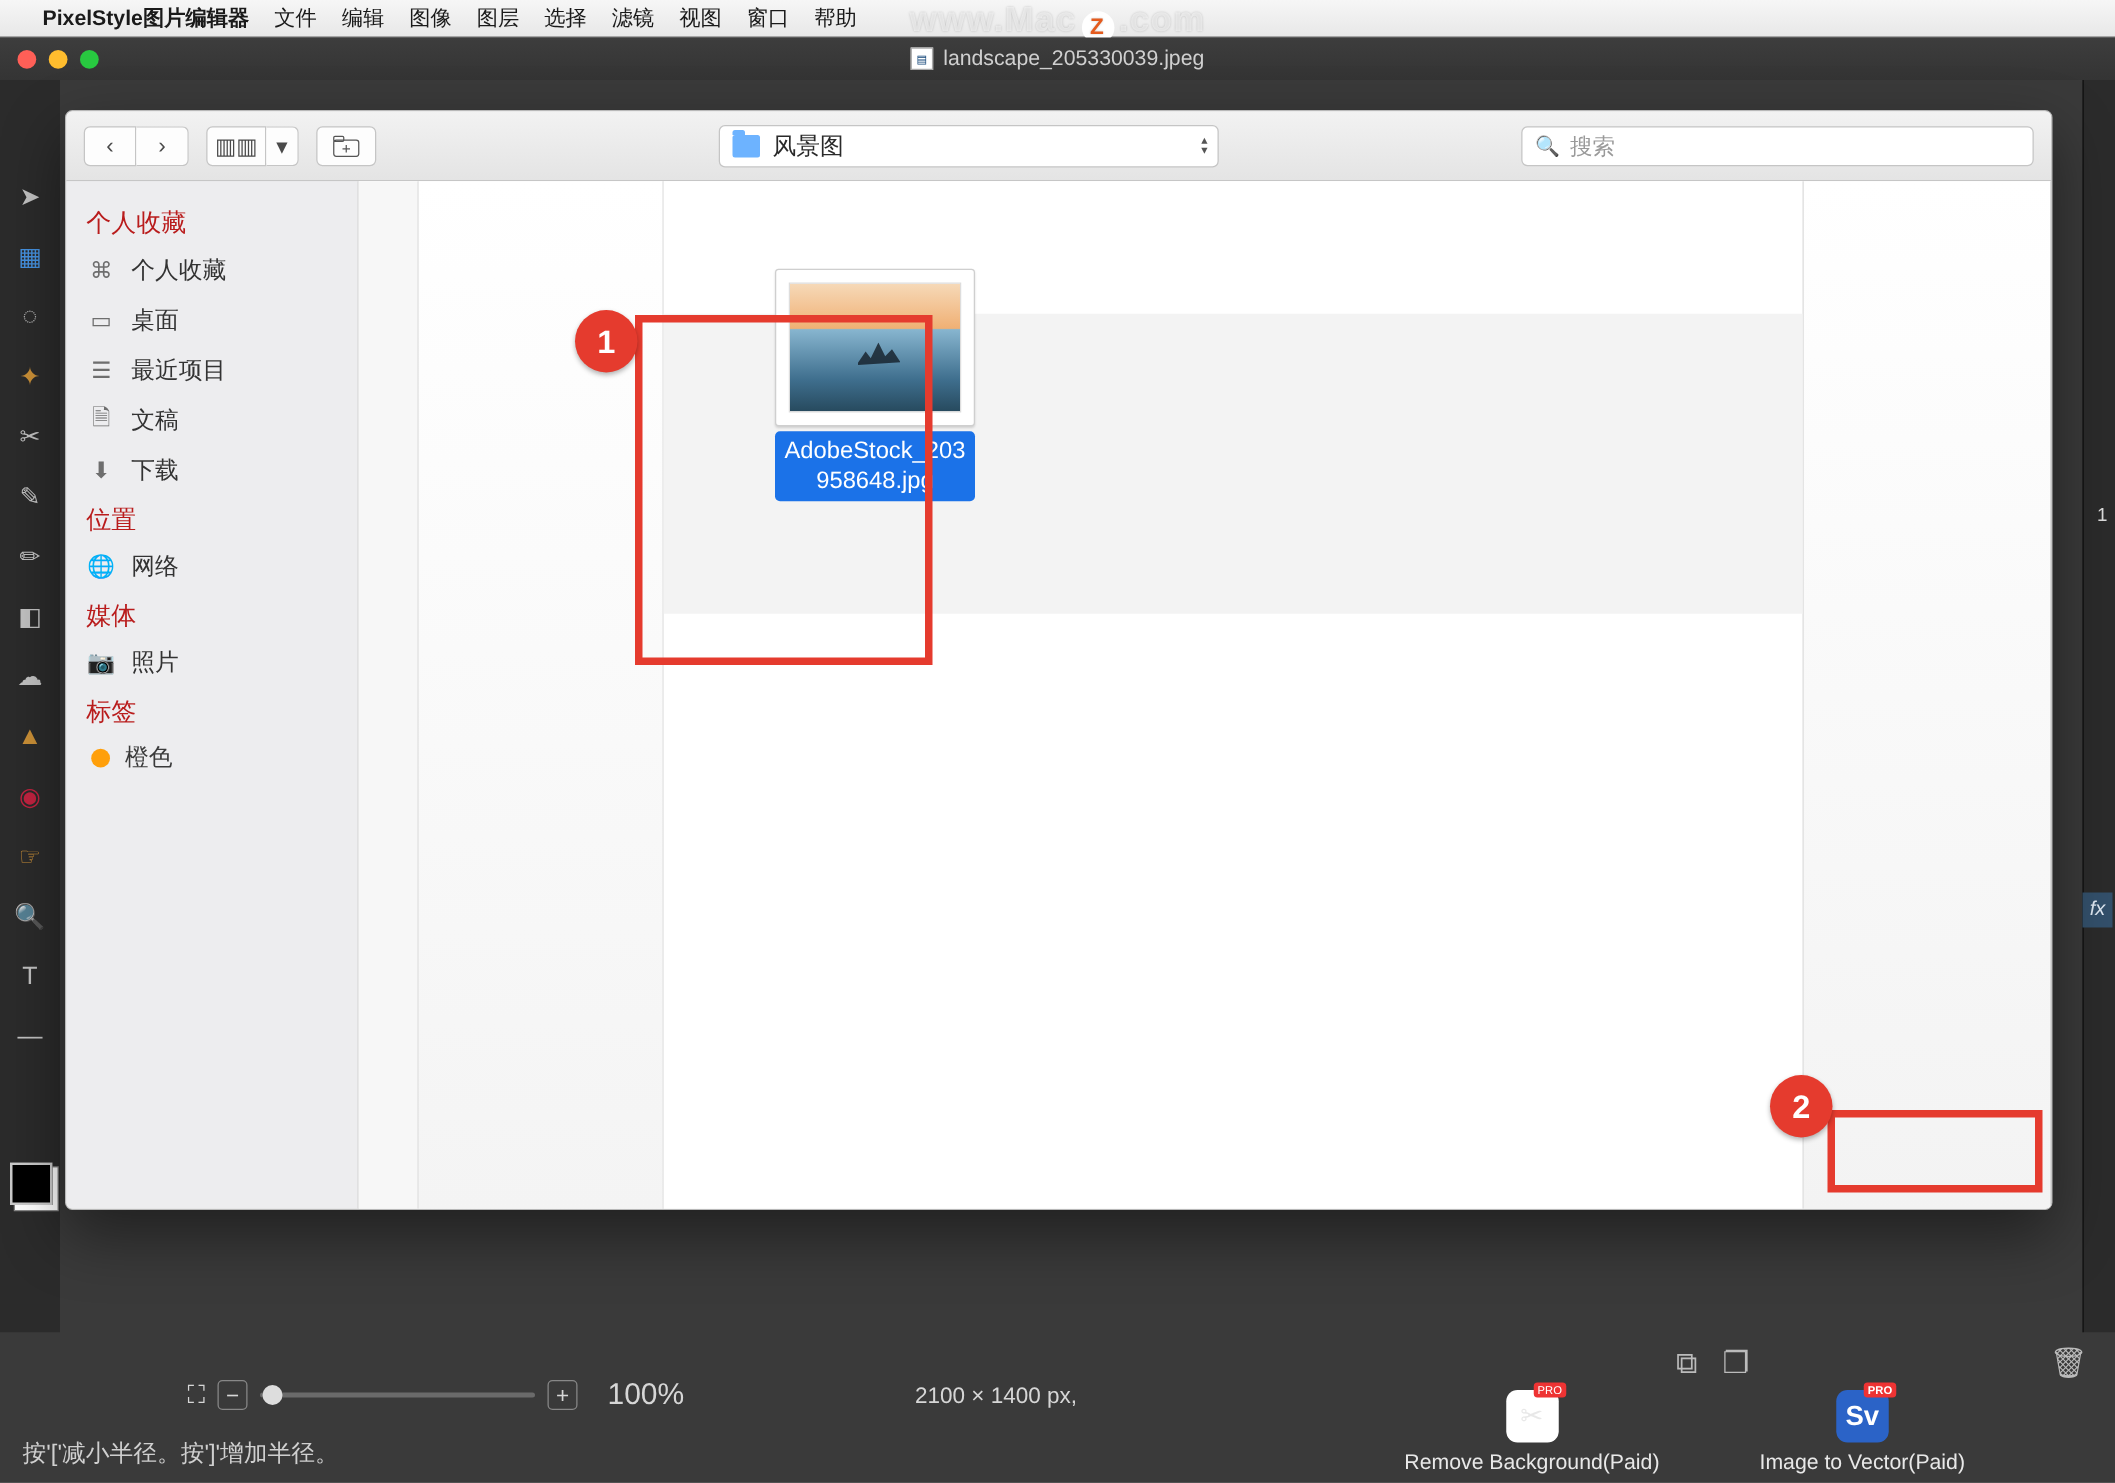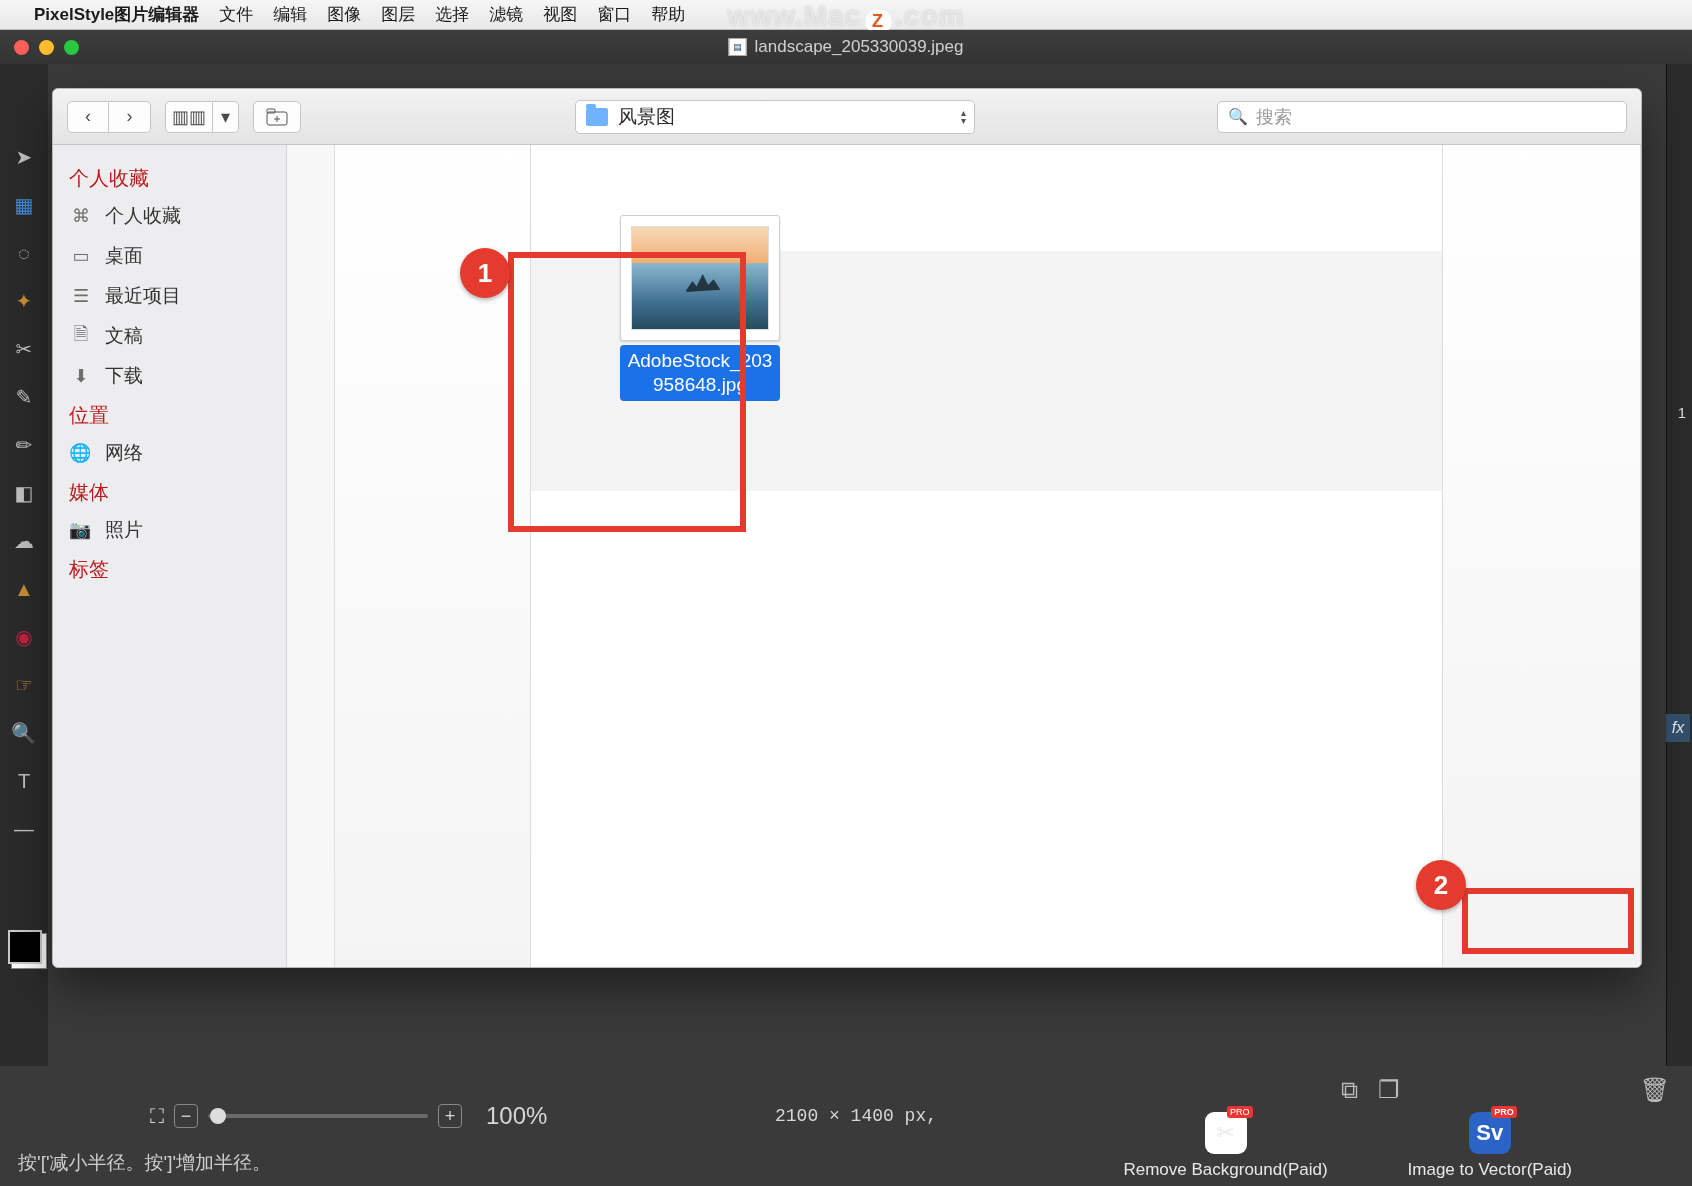--- a/index.html
+++ b/index.html
@@ -36,21 +36,21 @@
 .swatch { position:absolute; left:8px; top:930px; width:34px; height:34px; background:#000; border:2px solid #ccc; box-shadow:4px 4px 0 #fff, 4px 4px 0 1px #888; }
 
 
 .editor-bottom { position:absolute; left:0; right:0; bottom:0; height:120px; background:#3a3a3a; color:#d6d6d6; font-size:18px; }
 .eb-row1 { position:absolute; left:0; right:0; top:30px; height:40px; display:flex; align-items:center; }
 .eb-row1 .crop { margin-left:150px; font-size:20px; }
 .eb-row1 .minus, .eb-row1 .plus { width:24px; height:24px; border:1px solid #888; border-radius:4px; display:inline-flex; align-items:center; justify-content:center; margin:0 10px; font-size:18px; }
 .eb-row1 .slider { width:220px; height:4px; background:#6a6a6a; border-radius:2px; position:relative; }
 .eb-row1 .slider .knob { position:absolute; left:2px; top:-6px; width:16px; height:16px; border-radius:50%; background:#ddd; }
 .eb-row1 .zoom { margin-left:14px; font-size:24px; }
-.eb-row1 .dims { position:absolute; left:775px;font-family:Liberation Mono, monospace; }
+.eb-row1 .dims { position:absolute; left:732px; }
 .eb-icons-right { position:absolute; right:22px; top:10px; display:flex; gap:20px; align-items:center; color:#bbb; font-size:24px; }
 .eb-trash { margin-left:220px; }
 .eb-apps { position:absolute; right:120px; bottom:6px; display:flex; gap:80px; align-items:flex-end; }
 .eb-app { display:flex; flex-direction:column; align-items:center; gap:6px; font-size:17px; color:#e8e8e8; }
 .eb-app .ic { width:42px; height:42px; border-radius:9px; background:#fff; display:flex; align-items:center; justify-content:center; font-size:22px; position:relative; }
 .eb-app .ic.sv { background:#2b63c7; color:#fff; font-weight:700; }
 .eb-app .pro { position:absolute; top:-6px; right:-6px; background:#e33; color:#fff; font-size:9px; padding:1px 3px; border-radius:3px; }
 .eb-hint { position:absolute; left:18px; bottom:10px; font-size:19px; color:#cfcfcf; }
 
 
@@ -254,20 +254,24 @@
           <span>网络</span>
         </div>
 
       <div class="sb-head">媒体</div>
       <div class="sb-item">
           <span class="ic">📷</span>
           <span>照片</span>
         </div>
 
       <div class="sb-head">标签</div>
+      <div class="sb-tag">
+          <span class="dot" style="background:#ff9f0a"></span>
+          <span>橙色</span>
+        </div>
     </div>
 
     <div class="columns">
       <div class="col col1"></div>
       <div class="col col2"></div>
       <div class="col col3">
         <div class="stripe"></div>
         <div class="file-tile">
           <div class="thumb-wrap">
             <div class="thumb"></div>

